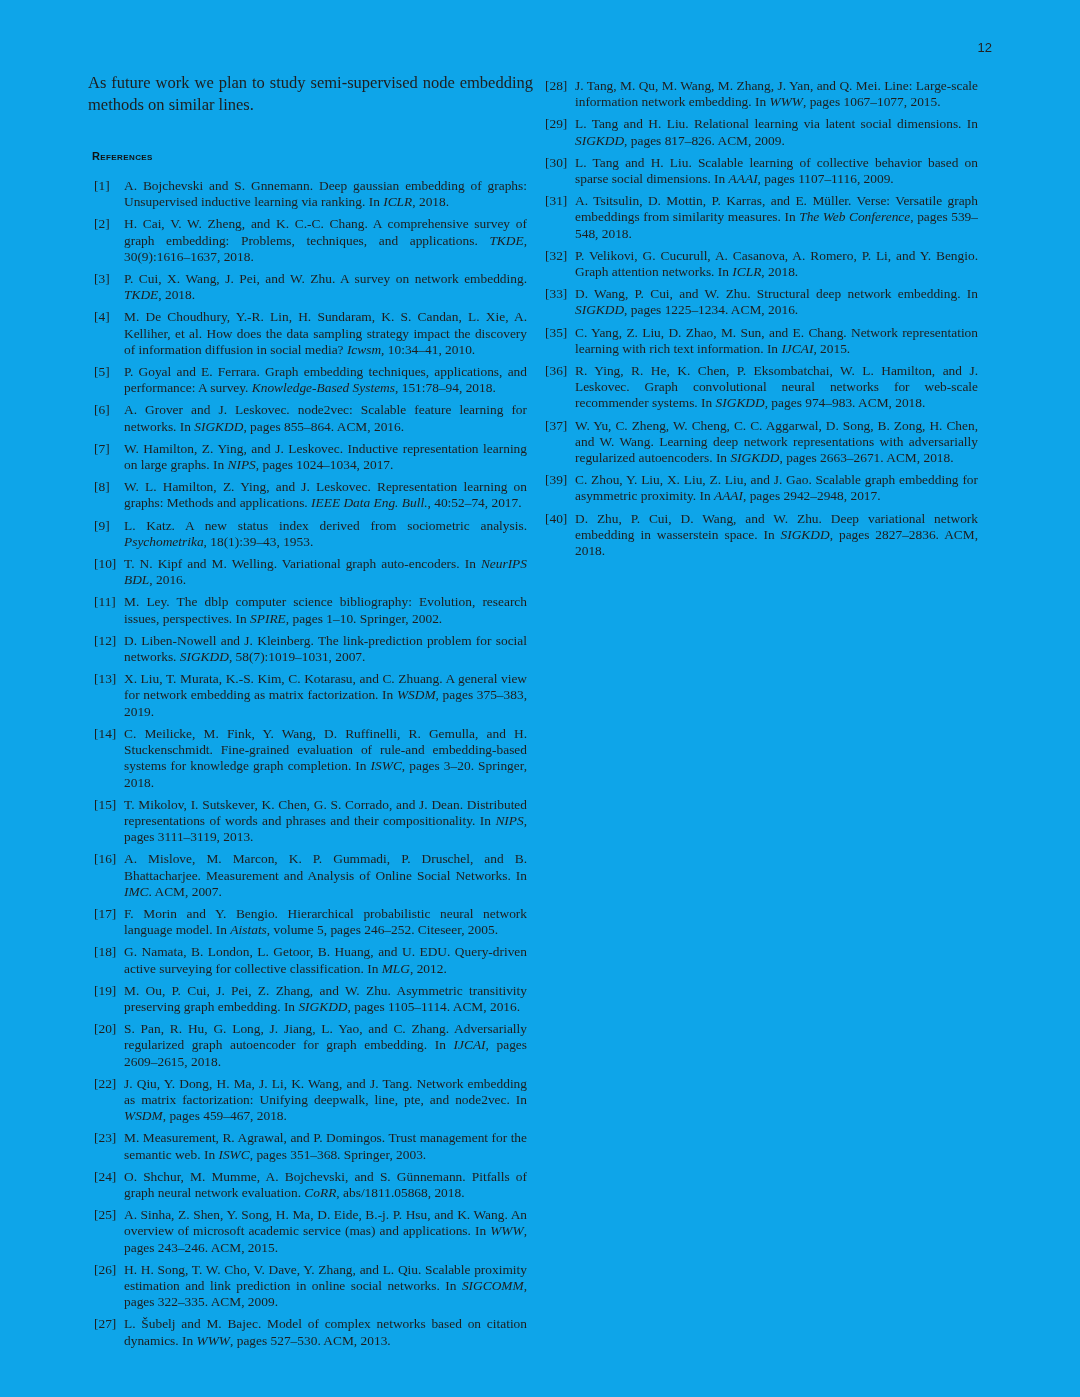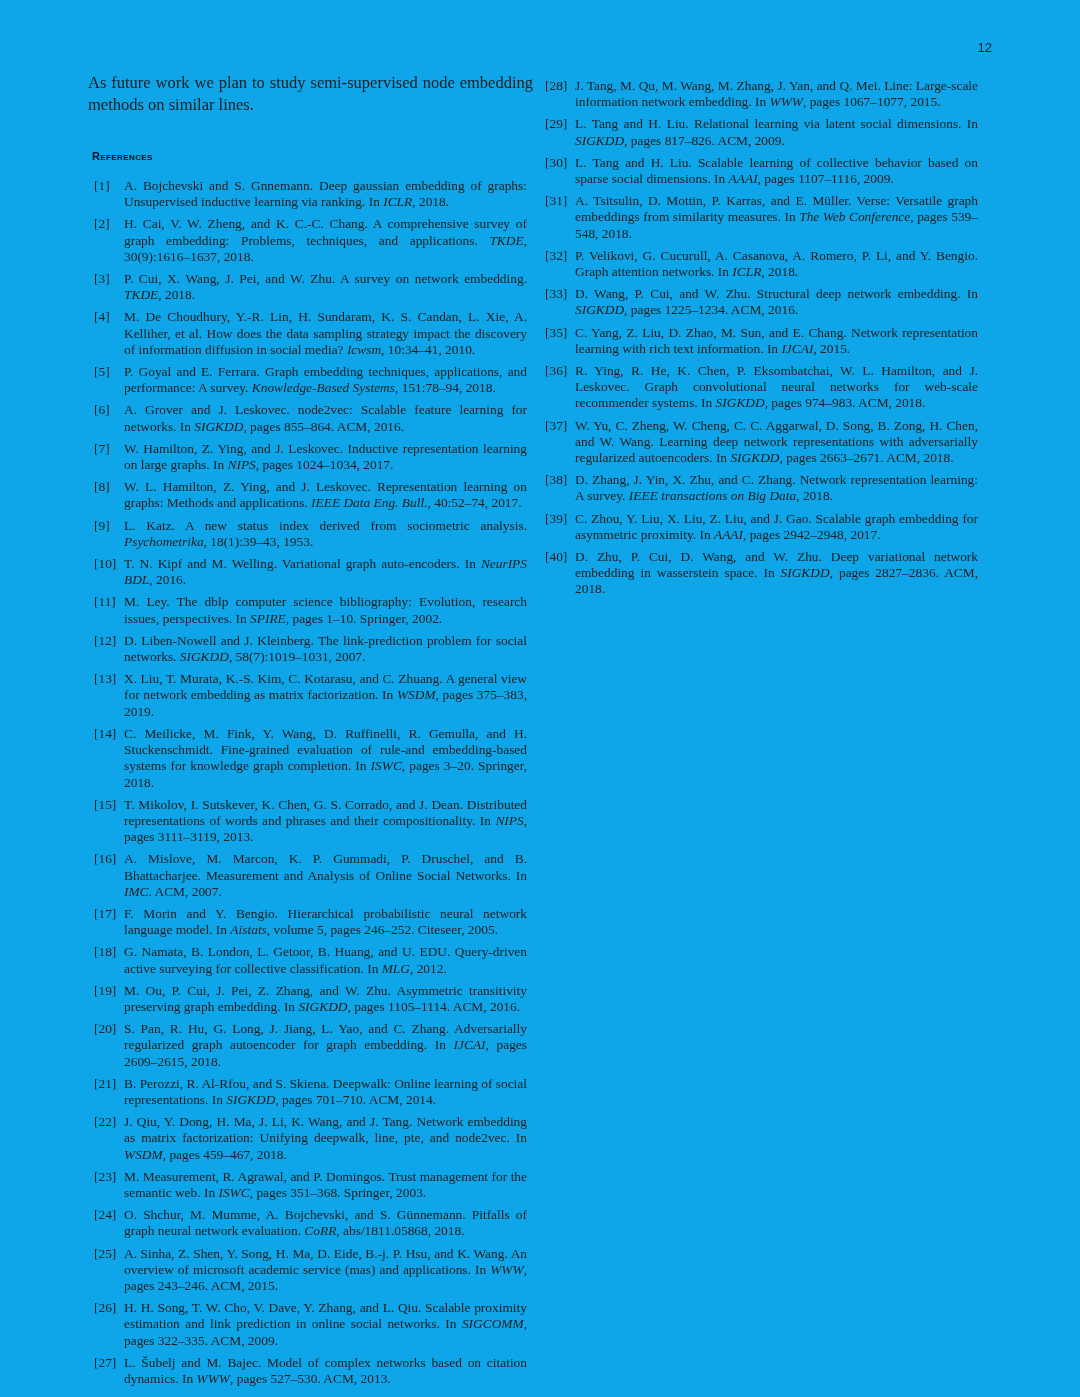--- a/index.html
+++ b/index.html
@@ -149,24 +149,20 @@
           </div>
           <div class="ref">
             <span class="ref-label">[19]</span>
             <span class="ref-body"><span>M. Ou, P. Cui, J. Pei, Z. Zhang, and W. Zhu.   Asymmetric transitivity preserving graph embedding. In </span><em>SIGKDD</em><span>, pages 1105–1114. ACM, 2016.</span></span>
           </div>
           <div class="ref">
             <span class="ref-label">[20]</span>
             <span class="ref-body"><span>S. Pan, R. Hu, G. Long, J. Jiang, L. Yao, and C. Zhang.  Adversarially regularized graph autoencoder for graph embedding.  In </span><em>IJCAI</em><span>, pages 2609–2615, 2018.</span></span>
           </div>
           <div class="ref">
-            <span class="ref-label">[21]</span>
-            <span class="ref-body"><span>B. Perozzi, R. Al-Rfou, and S. Skiena.  Deepwalk: Online learning of social representations. In </span><em>SIGKDD</em><span>, pages 701–710. ACM, 2014.</span></span>
-          </div>
-          <div class="ref">
             <span class="ref-label">[22]</span>
             <span class="ref-body"><span>J. Qiu, Y. Dong, H. Ma, J. Li, K. Wang, and J. Tang.   Network embedding as matrix factorization: Unifying deepwalk, line, pte, and node2vec. In </span><em>WSDM</em><span>, pages 459–467, 2018.</span></span>
           </div>
           <div class="ref">
             <span class="ref-label">[23]</span>
             <span class="ref-body"><span>M. Measurement, R. Agrawal, and P. Domingos.  Trust management for the semantic web. In </span><em>ISWC</em><span>, pages 351–368. Springer, 2003.</span></span>
           </div>
           <div class="ref">
             <span class="ref-label">[24]</span>
             <span class="ref-body"><span>O. Shchur, M. Mumme, A. Bojchevski, and S. Günnemann.  Pitfalls of graph neural network evaluation. </span><em>CoRR</em><span>, abs/1811.05868, 2018.</span></span>
@@ -215,24 +211,20 @@
             <span class="ref-label">[35]</span>
             <span class="ref-body"><span>C. Yang, Z. Liu, D. Zhao, M. Sun, and E. Chang.   Network representation learning with rich text information. In </span><em>IJCAI</em><span>, 2015.</span></span>
           </div>
           <div class="ref">
             <span class="ref-label">[36]</span>
             <span class="ref-body"><span>R. Ying, R. He, K. Chen, P. Eksombatchai, W. L. Hamilton, and J. Leskovec.  Graph convolutional neural networks for web-scale recommender systems. In </span><em>SIGKDD</em><span>, pages 974–983. ACM, 2018.</span></span>
           </div>
           <div class="ref">
             <span class="ref-label">[37]</span>
             <span class="ref-body"><span>W. Yu, C. Zheng, W. Cheng, C. C. Aggarwal, D. Song, B. Zong, H. Chen, and W. Wang.  Learning deep network representations with adversarially regularized autoencoders.  In </span><em>SIGKDD</em><span>, pages 2663–2671. ACM, 2018.</span></span>
-          </div>
-          <div class="ref">
-            <span class="ref-label">[38]</span>
-            <span class="ref-body"><span>D. Zhang, J. Yin, X. Zhu, and C. Zhang.  Network representation learning: A survey. </span><em>IEEE transactions on Big Data</em><span>, 2018.</span></span>
           </div>
           <div class="ref">
             <span class="ref-label">[39]</span>
             <span class="ref-body"><span>C. Zhou, Y. Liu, X. Liu, Z. Liu, and J. Gao.   Scalable graph embedding for asymmetric proximity. In </span><em>AAAI</em><span>, pages 2942–2948, 2017.</span></span>
           </div>
           <div class="ref">
             <span class="ref-label">[40]</span>
             <span class="ref-body"><span>D. Zhu, P. Cui, D. Wang, and W. Zhu.  Deep variational network embedding in wasserstein space.  In </span><em>SIGKDD</em><span>, pages 2827–2836. ACM, 2018.</span></span>
           </div>
         </div>

